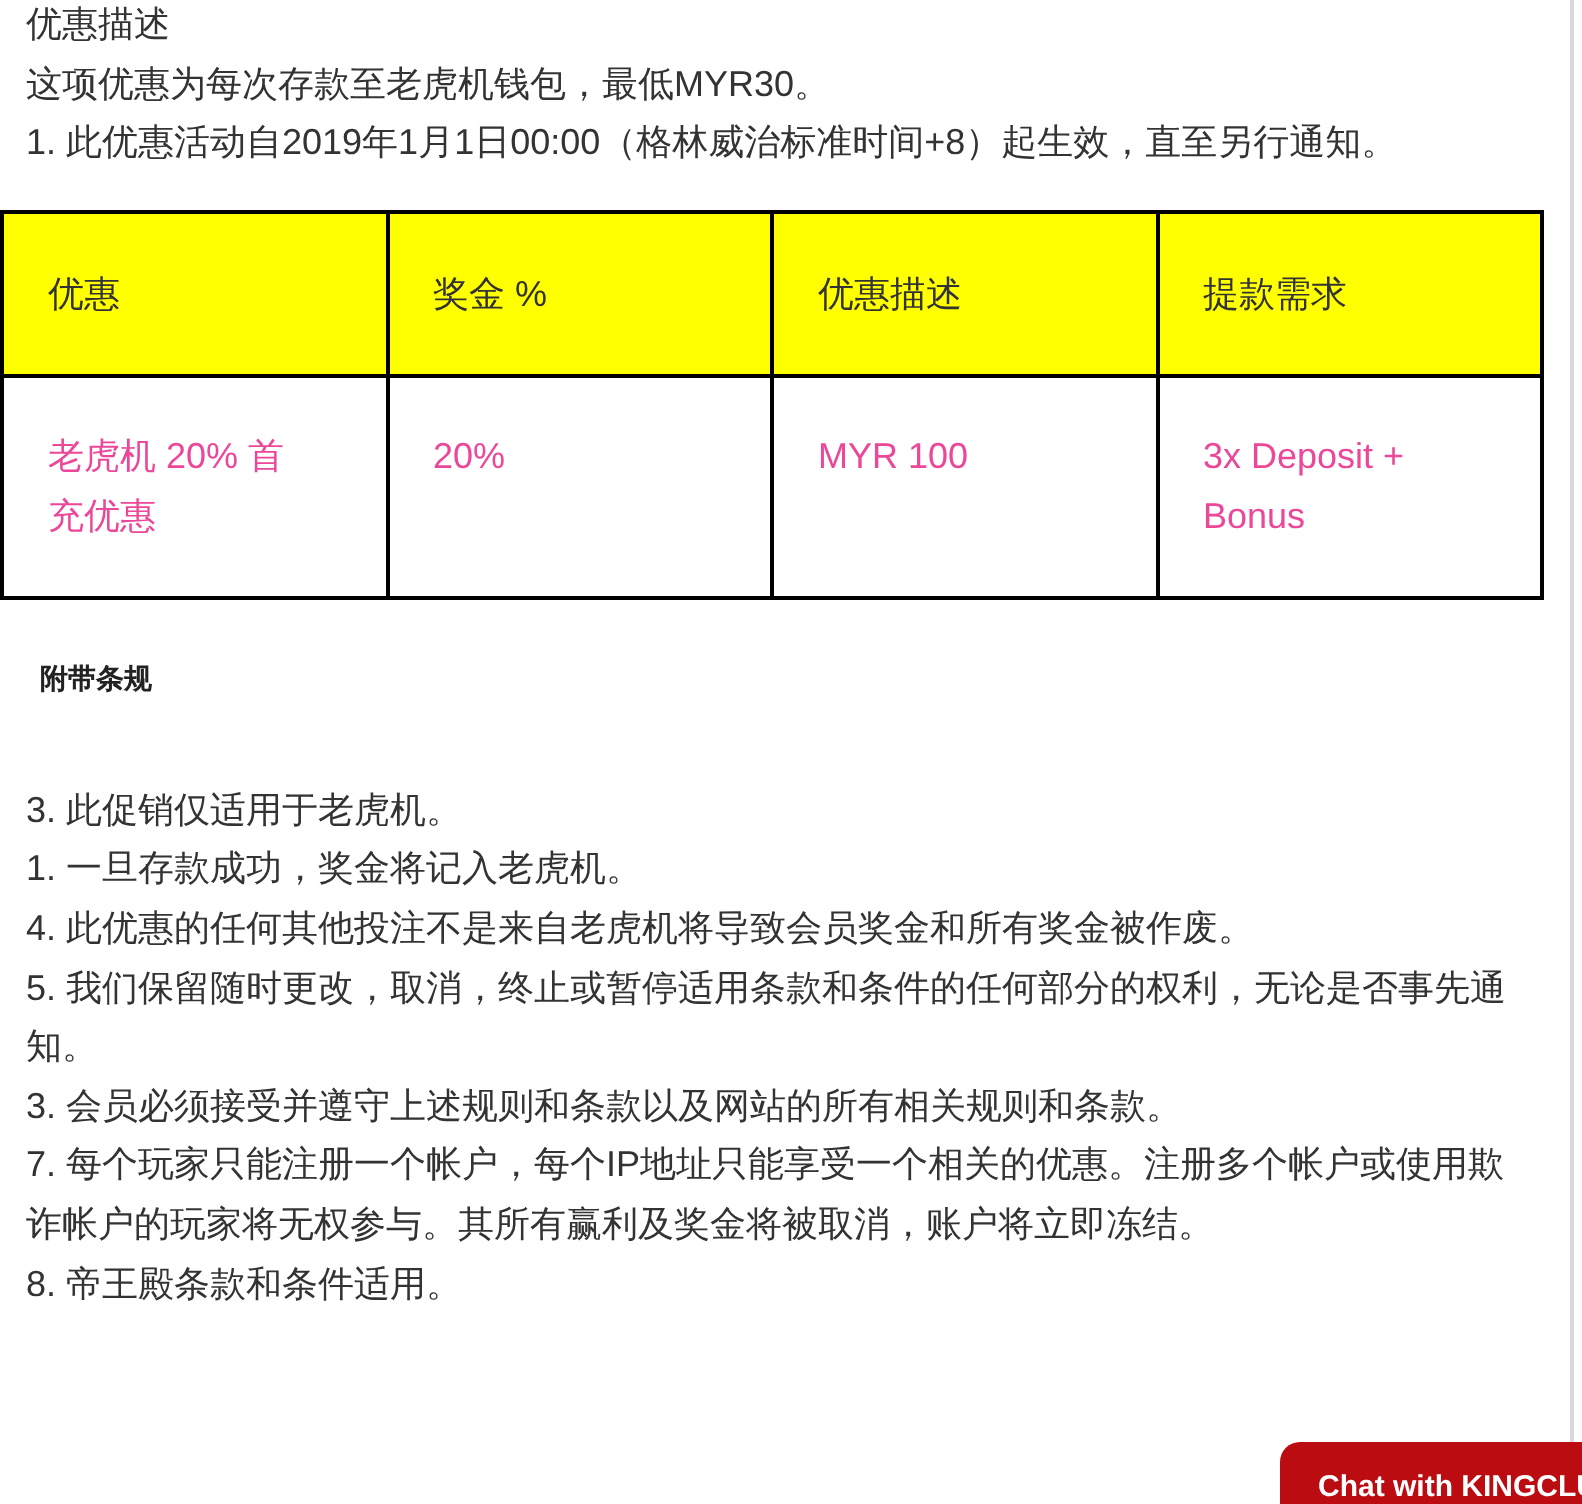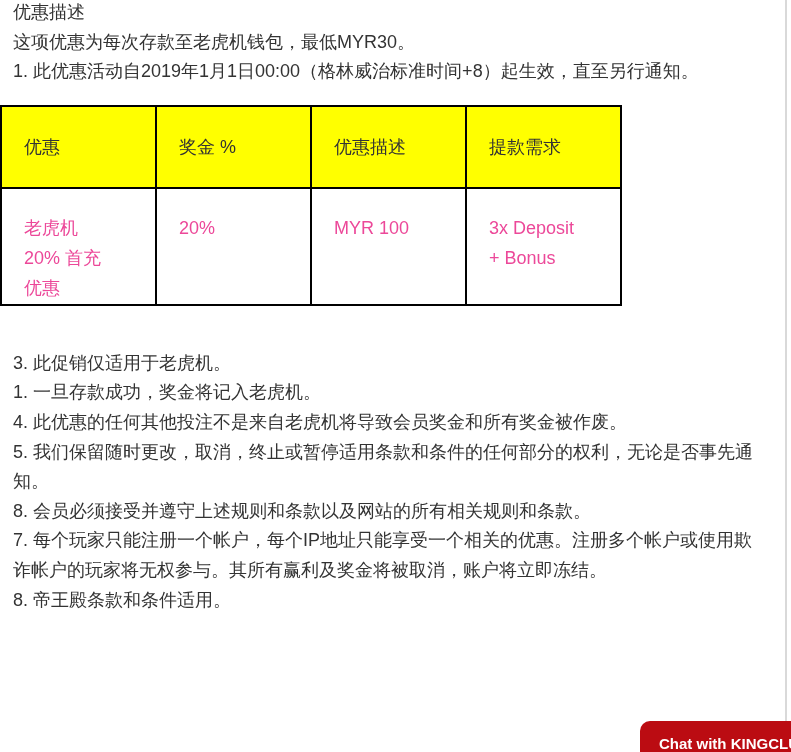--- a/index.html
+++ b/index.html
@@ -26,21 +26,21 @@
     margin: -2px 0 0 0;
     padding: 0 30px 0 13px;
     font-size: 18px;
     line-height: 29.6px;
   }
   .intro p { margin: 0; }
   
   table.promo {
     border-collapse: collapse;
     table-layout: fixed;
-    width: 622px;
+    width: 772px;
     margin: 18px 0 0 0;
   }
   table.promo th, table.promo td {
     border: 2px solid #000000;
     box-sizing: border-box;
     font-size: 18px;
     font-weight: normal;
     text-align: left;
     padding-left: 22px;
     padding-right: 44px;
@@ -114,27 +114,28 @@
     <tbody>
       <tr>
         <td>老虎机 20% 首充优惠</td>
         <td>20%</td>
         <td>MYR 100</td>
         <td>3x Deposit + Bonus</td>
       </tr>
     </tbody>
   </table>
 
+  <div class="terms-heading">附带条规</div>
 
   <div class="terms">
     <p>3. 此促销仅适用于老虎机。</p>
     <p>1. 一旦存款成功，奖金将记入老虎机。</p>
     <p>4. 此优惠的任何其他投注不是来自老虎机将导致会员奖金和所有奖金被作废。</p>
     <p>5. 我们保留随时更改，取消，终止或暂停适用条款和条件的任何部分的权利，无论是否事先通知。</p>
-    <p>8. 会员必须接受并遵守上述规则和条款以及网站的所有相关规则和条款。</p>
+    <p>3. 会员必须接受并遵守上述规则和条款以及网站的所有相关规则和条款。</p>
     <p>7. 每个玩家只能注册一个帐户，每个IP地址只能享受一个相关的优惠。注册多个帐户或使用欺诈帐户的玩家将无权参与。其所有赢利及奖金将被取消，账户将立即冻结。</p>
     <p>8. 帝王殿条款和条件适用。</p>
   </div>
 
 </div>
 
 <div class="chat-button">
   <span>Chat with KINGCLU</span>
 </div>
 

